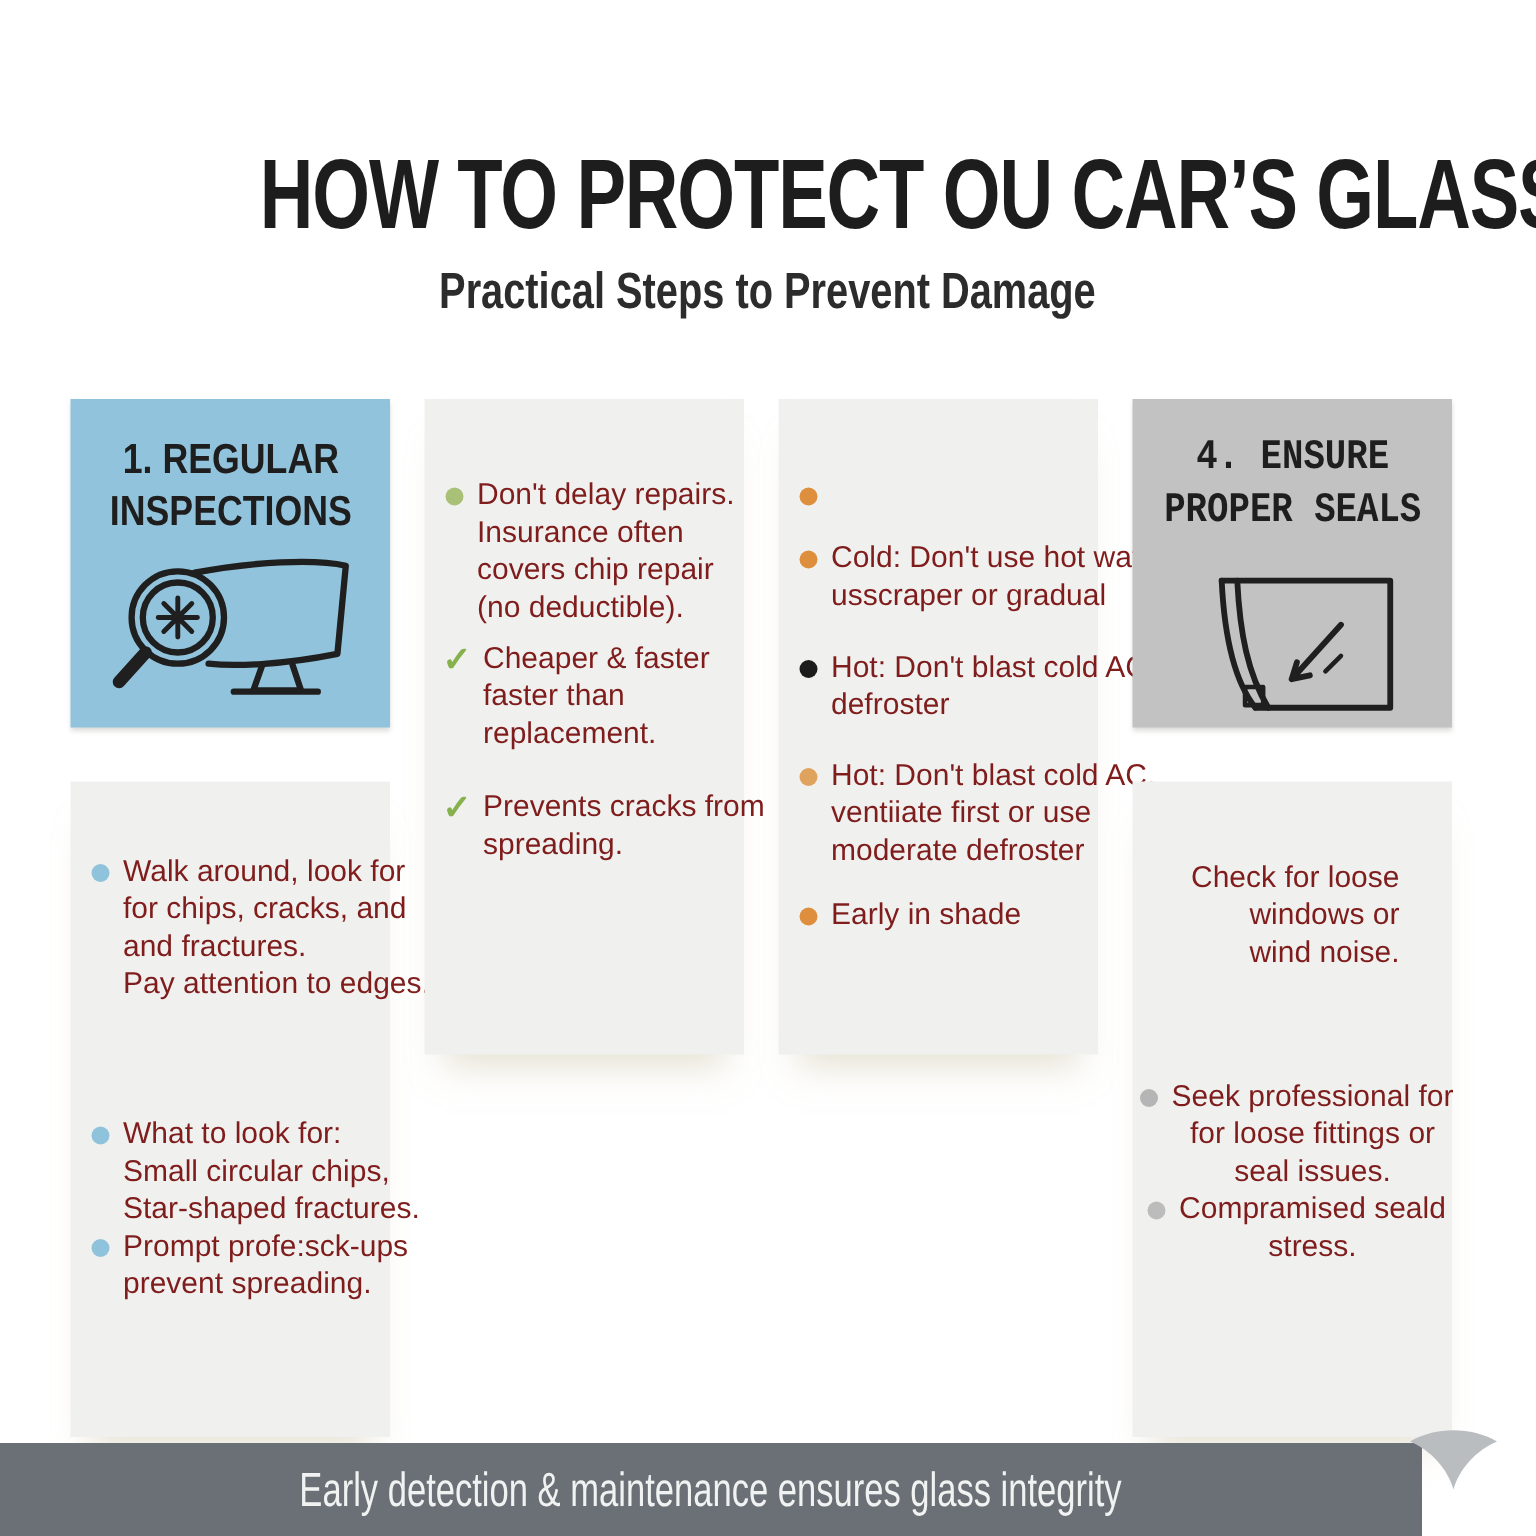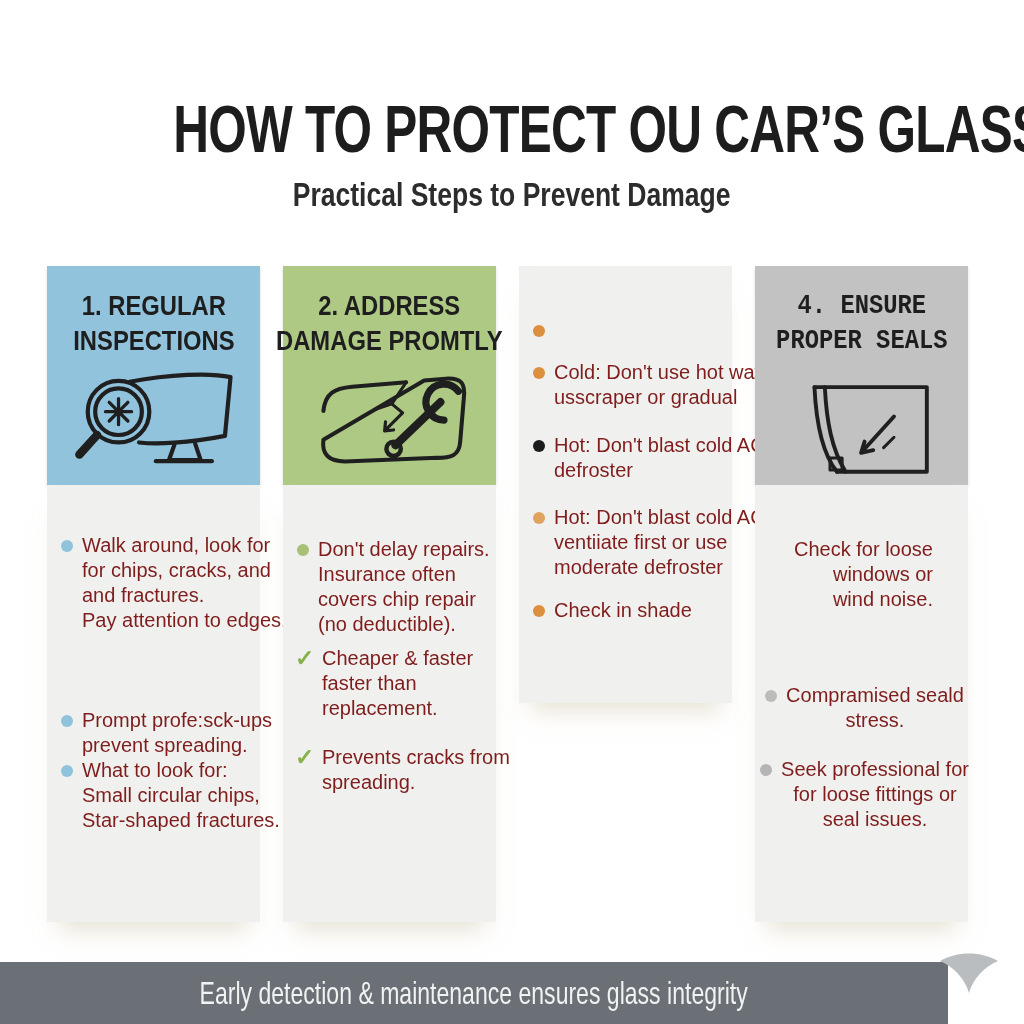--- a/index.html
+++ b/index.html
@@ -16,21 +16,21 @@
     transform:scaleX(0.75);white-space:pre;line-height:1;
   }
   .subtitle-wrap{position:absolute;top:176px;left:0;width:1024px;text-align:center;}
   .sub-title{
     font-size:34px;font-weight:700;color:#2c2c2c;
     transform:scaleX(0.78);white-space:pre;line-height:1.1;letter-spacing:0;
   }
 
   
   .columns{position:absolute;left:47px;top:266px;width:921px;display:flex;gap:23px;}
-  .col{width:213px;display:flex;flex-direction:column;}
+  .col{width:213px;display:flex;flex-direction:column;gap:36px;}
   .hdr{
     height:219px;display:flex;flex-direction:column;align-items:center;
     box-shadow:0 2px 3px rgba(120,120,110,0.25);
   }
   .hdr-c1{background:#92c3dc;}
   .hdr-c2{background:#aec983;}
   .hdr-c3{background:#ec9a47;}
   .hdr-c4{background:#c2c2c2;font-family:Liberation Mono, monospace;}
   .hdr-text{
     margin-top:22px;font-size:28px;font-weight:700;color:#1e1e1e;
@@ -103,46 +103,35 @@
       </svg>
     </div>
     <div class="panel p1">
       <div class="bullet" style="margin-bottom:75px">
         <span class="marker dot" style="background:#8fc2db"></span>
         <div class="btext">Walk around, look for
 for chips, cracks, and
 and fractures.
 Pay attention to edges.</div>
       </div>
-      <div class="bullet">
-        <span class="marker dot" style="background:#8fc2db"></span>
-        <div class="btext">Prompt profe:sck-ups
-prevent spreading.</div>
-      </div>
       <div class="bullet" style="margin-bottom:0px">
         <span class="marker dot" style="background:#8fc2db"></span>
         <div class="btext">What to look for:
 Small circular chips,
 Star-shaped fractures.</div>
       </div>
-    </div>
-  </div>
-
-  <div class="col">
-    <div class="hdr hdr-c2">
-      <span class="hdr-text condensed">2. ADDRESS
-DAMAGE PROMTLY</span>
-      <svg class="lineart hdr-icon" width="162" height="104" viewBox="0 0 180 115">
-        <path d="M16,42 C18,22 28,17 48,15 L108,10 M128,8 L152,6 C170,5 174,12 172,28 L168,76 C167,92 157,94 142,94 L40,98 C22,98 14,90 16,74 Z"></path>
-        <path d="M108,10 L92,34 L104,44 M92,34 L74,40 M104,44 L84,64 M84,64 L94,63 M84,64 L85,54" stroke-width="3.5"></path>
-        <path d="M96,80 L146,32" stroke-width="9"></path>
-        <path d="M166,20 A20,20 0 1 0 150,52" stroke-width="8"></path>
-        <circle cx="94" cy="84" r="8" stroke-width="5"></circle>
-      </svg>
-    </div>
+      <div class="bullet">
+        <span class="marker dot" style="background:#8fc2db"></span>
+        <div class="btext">Prompt profe:sck-ups
+prevent spreading.</div>
+      </div>
+    </div>
+  </div>
+
+  <div class="col">
     <div class="panel p2">
       <div class="bullet" style="margin-bottom:9px">
         <span class="marker dot" style="background:#a9c077"></span>
         <div class="btext">Don't delay repairs.
 Insurance often
 covers chip repair
 (no deductible).</div>
       </div>
       <div class="bullet" style="margin-bottom:24px">
         <span class="marker check" style="color:#86b14c">✓</span>
@@ -174,21 +163,21 @@
 defroster</div>
       </div>
       <div class="bullet" style="margin-bottom:18px">
         <span class="marker dot" style="background:#e0a35e"></span>
         <div class="btext">Hot: Don't blast cold AC,
 ventiiate first or use
 moderate defroster</div>
       </div>
       <div class="bullet">
         <span class="marker dot" style="background:#dd8f3e"></span>
-        <div class="btext">Check in shade</div>
+        <div class="btext">Early in shade</div>
       </div>
     </div>
   </div>
 
   <div class="col">
     <div class="hdr hdr-c4">
       <span class="hdr-text condensed">4. ENSURE
 PROPER SEALS</span>
       <svg class="lineart hdr-icon" width="148" height="102" viewBox="0 0 170 118">
         <path d="M30,14 L160,14 L160,112 L56,112"></path>
@@ -198,31 +187,31 @@
         <path d="M122,48 L84,90 M84,90 L98,87 M84,90 L88,77"></path>
         <path d="M122,72 L110,84" stroke-width="3.5"></path>
       </svg>
     </div>
     <div class="panel p4">
       <div class="bullet no-marker" style="margin-bottom:71px">
         <div class="btext">Check for loose
 windows or
 wind noise.</div>
       </div>
-      <div class="bullet center-b" style="margin-bottom:24px">
-        <span class="marker dot" style="background:#bcbcbc"></span>
-        <div class="btext">Compramised seald
-stress.</div>
-      </div>
       <div class="bullet center-b">
         <span class="marker dot" style="background:#b5b5b5"></span>
         <div class="btext">Seek professional for
 for loose fittings or
 seal issues.</div>
       </div>
+      <div class="bullet center-b" style="margin-bottom:24px">
+        <span class="marker dot" style="background:#bcbcbc"></span>
+        <div class="btext">Compramised seald
+stress.</div>
+      </div>
     </div>
   </div>
 
 </div>
 
 <div class="footer">
   <span class="condensed footer-text">Early detection &amp; maintenance ensures glass integrity</span>
 </div>
 <svg class="ornament" viewBox="0 0 62 48">
   <path d="M2,15 C19,5 43,5 60,15 C46,21 35,33 31,47 C27,33 16,21 2,15 Z" fill="#b9bdc0"></path>

